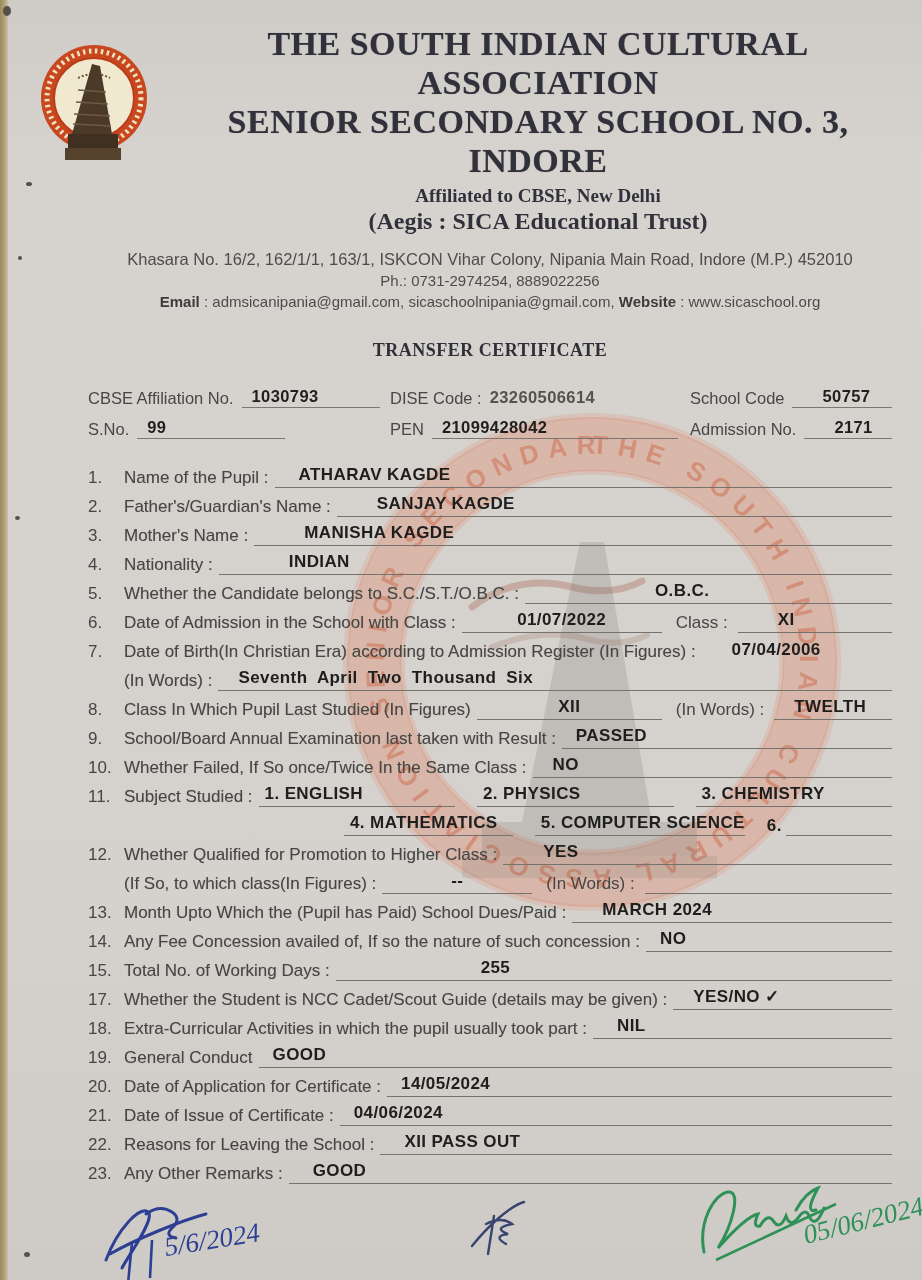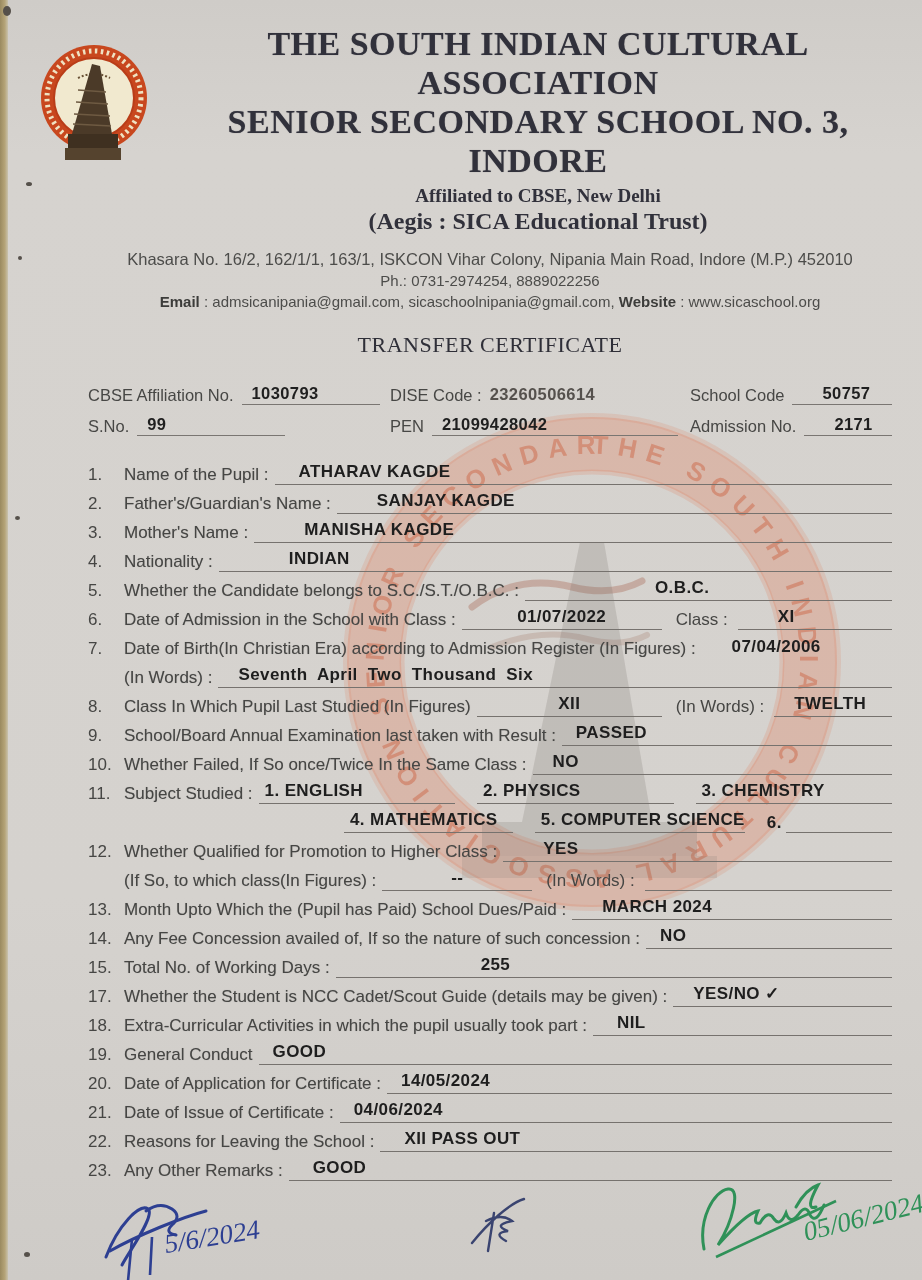--- a/index.html
+++ b/index.html
@@ -12,22 +12,22 @@
   
   .doc{position:absolute;left:8px;top:0;right:0;bottom:0;padding:24px 30px 0 80px;}
   .logo{position:absolute;left:38px;top:42px;width:112px;height:126px;}
   .hdr{text-align:center;color:#31313b;}
   .hdr .org{font-family:"Liberation Serif",serif;font-weight:bold;font-size:34px;line-height:39px;letter-spacing:.5px;text-shadow:0 0 1px rgba(50,50,60,.4);}
   .hdr .aff{font-family:"Liberation Serif",serif;font-weight:bold;font-size:19px;line-height:25px;margin-top:3px;}
   .hdr .aegis{font-family:"Liberation Serif",serif;font-weight:bold;font-size:24px;line-height:27px;}
   .hdr .addr{font-size:16.5px;line-height:21px;color:#4c4c4a;margin-top:14px;}
   .hdr .contact{font-size:15px;line-height:21px;color:#4c4c4a;}
   .hdr b{color:#3c3c3a;margin-top:20px;}
-  .title{font-family:"Liberation Serif",serif;font-weight:normal;font-size:22px;letter-spacing:.5px;
-         text-align:center;color:#2f2f38;margin-top:20px;}
+  .title{font-family:"Liberation Serif",serif;font-weight:bold;font-size:18px;letter-spacing:.5px;
+         text-align:center;color:#2f2f38;margin-top:28px;}
   
   .meta{margin-top:16px;font-size:16.5px;color:#474745;}
   .meta-row{display:flex;align-items:flex-end;height:31px;}
   .mcol{display:flex;align-items:flex-end;}
   .w300{width:292px;align-items:flex-end;}  .w280{width:288px;}  .mflex{flex:1;}
   .mlab{padding-right:8px;white-space:nowrap;}
   .mblank{flex:1;border-bottom:1.5px solid #7a7672;padding:0 4px 1px 10px;}
   .mval{font-weight:bold;color:#1f1f1f;letter-spacing:.4px;}
   .noline{font-weight:bold;color:#55514d;letter-spacing:.4px;padding-bottom:1px;}
   

